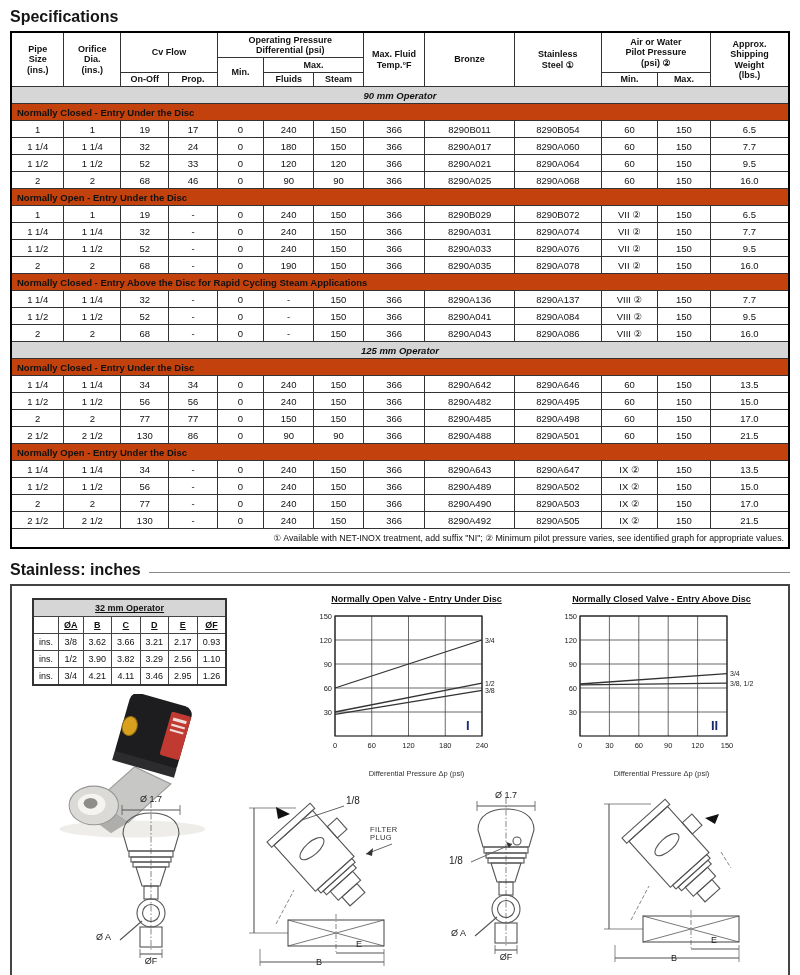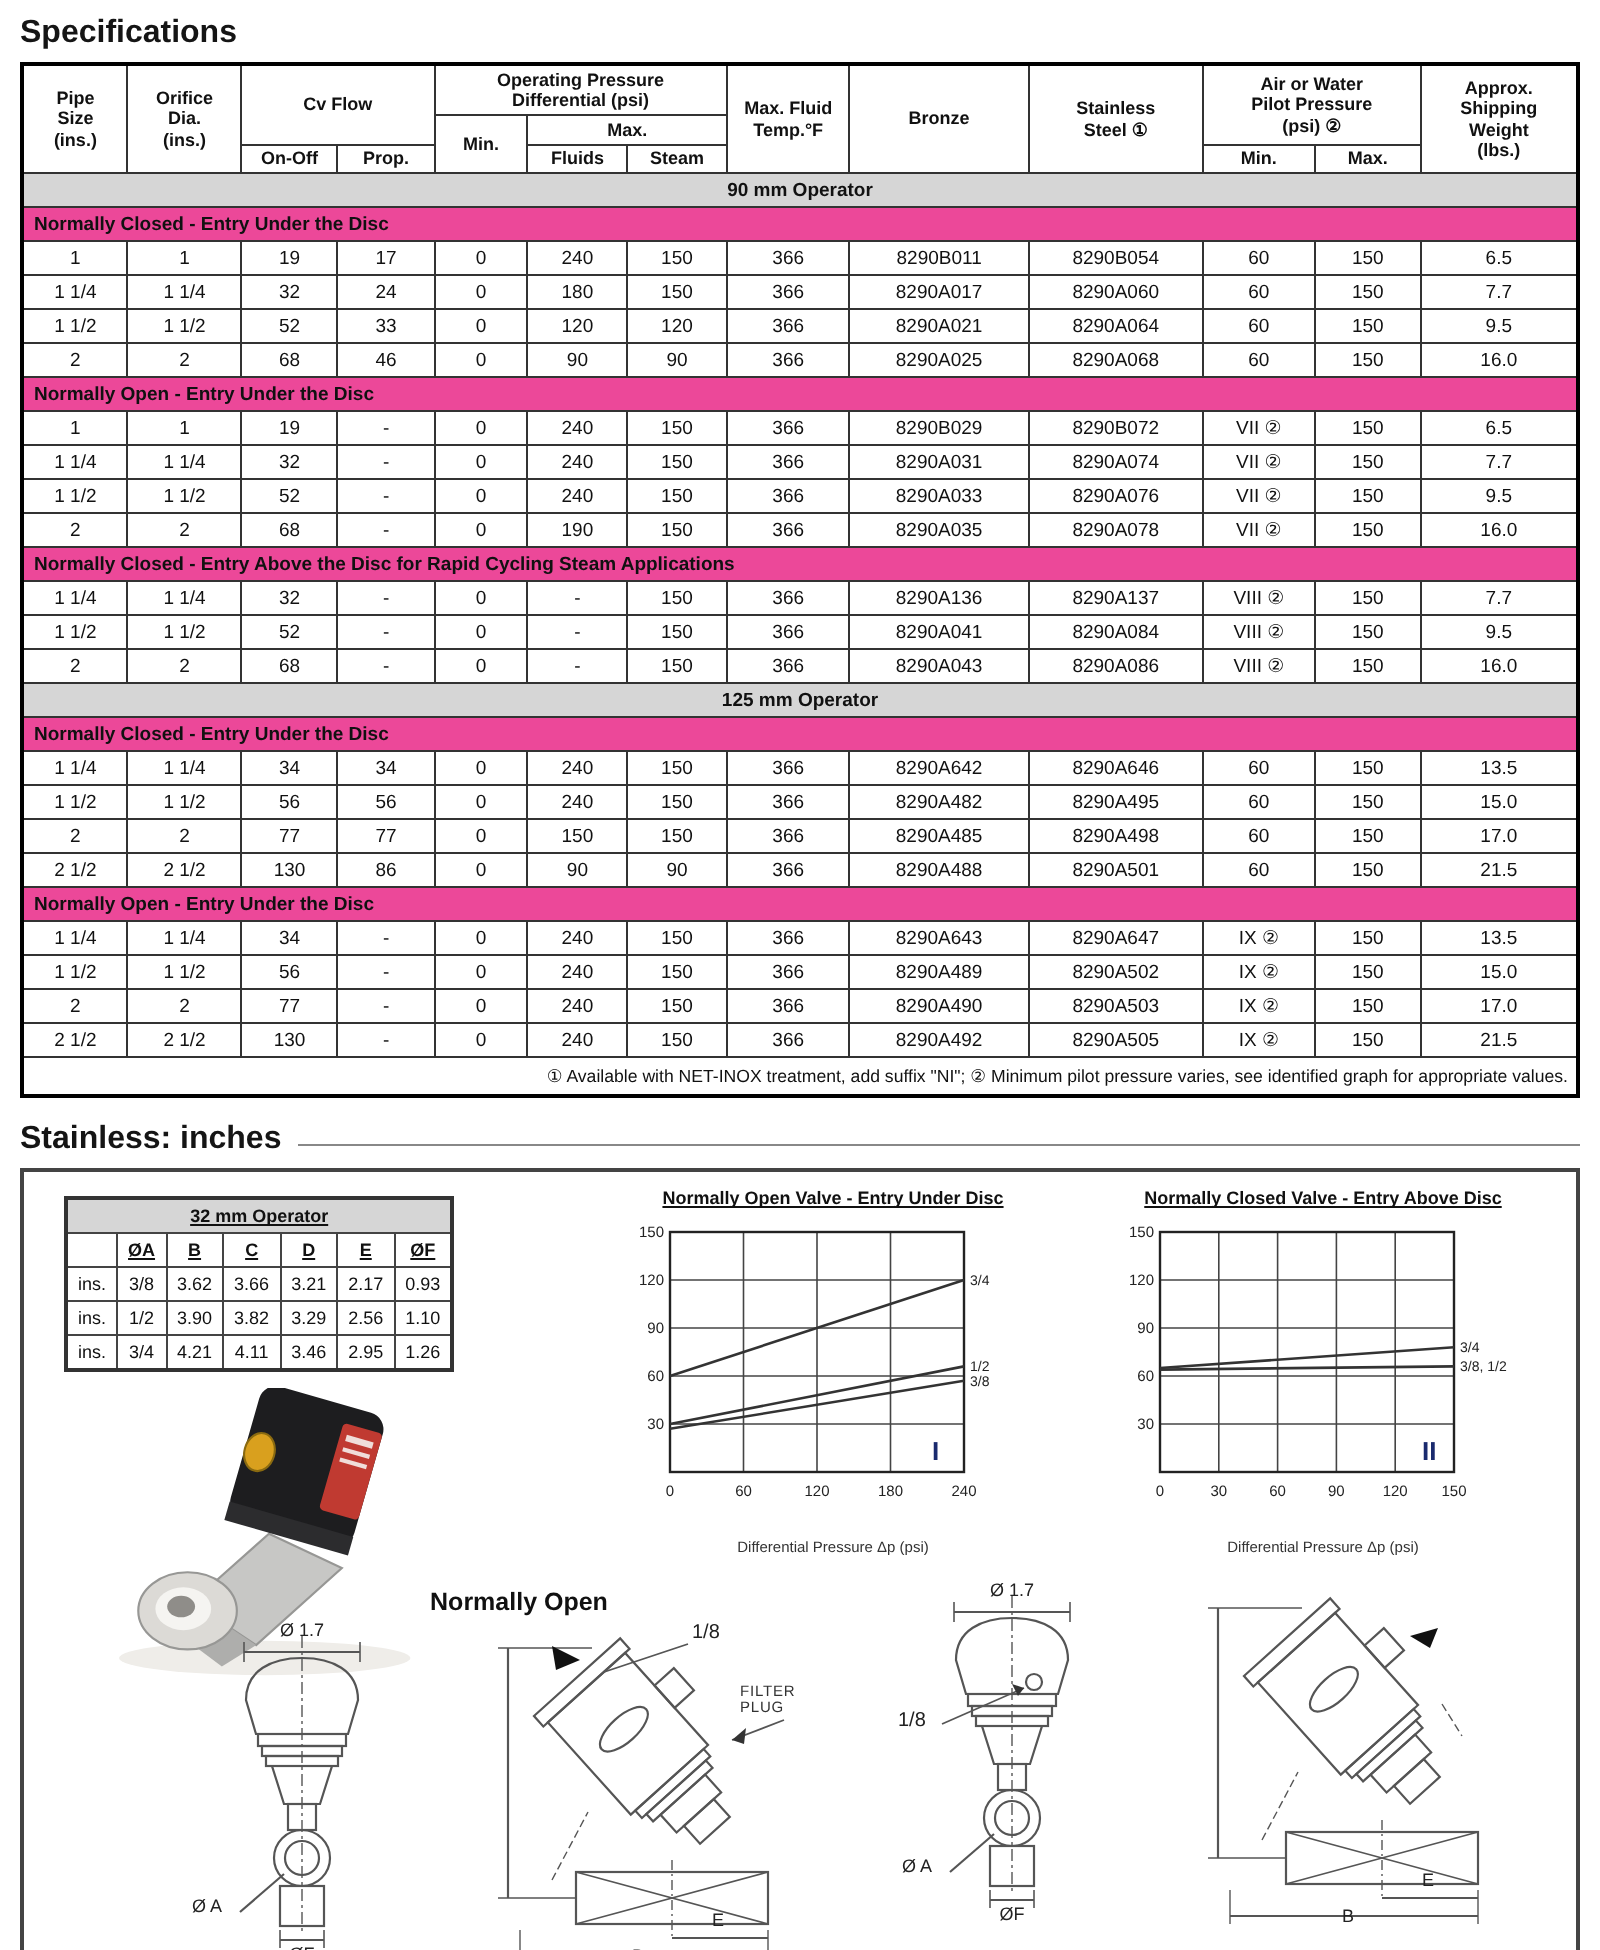--- a/index.html
+++ b/index.html
@@ -6,22 +6,22 @@
   body{width:800px;height:975px;overflow:hidden;font-family:"Liberation Sans",sans-serif;color:#111;}
   .page{box-sizing:border-box;width:800px;height:975px;padding:6px 10px;}
   .section-heading{font-size:16px;font-weight:bold;margin:2px 0 5px 0;color:#151515;}
   .heading-row{display:flex;align-items:center;gap:8px;margin-top:12px;}
   .heading-row .rule{flex:1;border-top:1px solid #888;margin-top:4px;}
 
   
   table.spec{width:100%;border-collapse:collapse;table-layout:fixed;font-size:9.5px;border:2px solid #000;}
   .spec th,.spec td{border:1px solid #333;text-align:center;padding:1.5px 2px;line-height:1.18;vertical-align:middle;}
   .spec thead th{font-weight:bold;font-size:9px;white-space:pre-line;background:#fff;}
-  .spec td.op-cell{background:#d6d6d6;font-weight:bold;text-align:center;font-size:9.5px;}
-  .spec td.sub-cell{background:#ec4899;font-weight:bold;text-align:left;padding-left:5px;font-size:9.5px;}
+  .spec td.op-cell{background:#d6d6d6;font-weight:bold;text-align:center;font-size:9.5px;font-style:italic;}
+  .spec td.sub-cell{background:#c2410c;font-weight:bold;text-align:left;padding-left:5px;font-size:9.5px;}
   .spec td.footnote-cell{text-align:right;font-size:8.8px;padding:2.5px 4px;font-weight:normal;}
   .spec tbody td{height:13px;}
 
   
   .dim-box{position:relative;border:2px solid #444;margin-top:5px;height:420px;background:#fff;}
   table.dims{border-collapse:collapse;font-size:9px;border:2px solid #333;}
   .dims th,.dims td{border:1px solid #444;text-align:center;padding:3px 5px;}
   .dims .dims-title{background:#d6d6d6;font-weight:bold;}
   .dims thead th{font-weight:bold;background:#fff;text-decoration:underline;}
   .dims td.rowhead{font-weight:normal;}
@@ -561,21 +561,20 @@
               <polyline points="26,76.79999999999998 173,75.2" fill="none" stroke="#333" stroke-width="1.3"></polyline>
               <text x="176" y="77.7" font-size="7" fill="#222" font-family="Liberation Sans, sans-serif">3/8, 1/2</text>
               <text x="157" y="122" font-size="13" font-weight="bold" fill="#1a2a6e" font-family="Liberation Sans, sans-serif">II</text>
             </svg>
           <div class="graph-xlabel">Differential Pressure Δp (psi)</div>
         </div>
       </div>
     </div>
 
     <div class="drawing-block" style="left:80px;top:208px;width:335px;">
-      <div class="drawing-title">Normally Open</div>
       <div class="drawing-canvas">
         <div class="view" style="width:118px;height:178px;">
           <svg class="dsvg" viewBox="0 0 115 175" width="115" height="175">
             <g stroke="#555" fill="none" stroke-width="1.1">
               <line x1="30" y1="16" x2="88" y2="16"></line>
               <line x1="30" y1="11" x2="30" y2="21" stroke-width="0.8"></line>
                 <line x1="88" y1="11" x2="88" y2="21" stroke-width="0.8"></line>
               <path d="M31,40 C31,25 44,19 59,19 C74,19 87,25 87,40 L82,57 L36,57 Z"></path>
               <rect x="37" y="57" width="44" height="6"></rect>
               <rect x="39" y="63" width="40" height="5"></rect>

